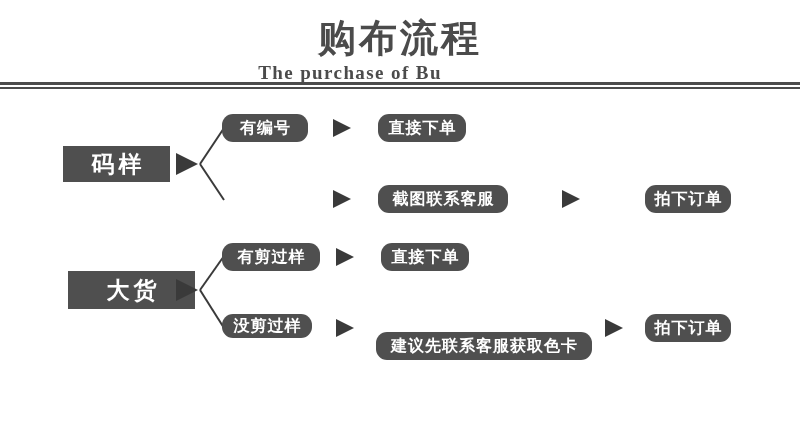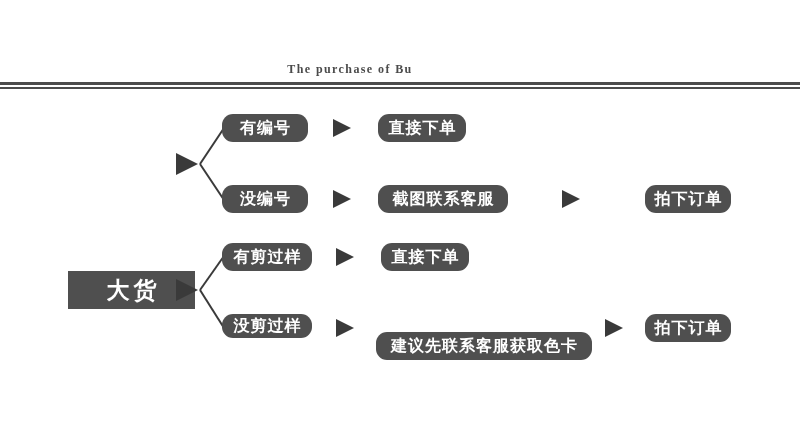--- a/index.html
+++ b/index.html
@@ -39,21 +39,21 @@
     letter-spacing: 3px;
     line-height: 44px;
   }
   .subtitle {
     position: absolute;
     left: 0;
     top: 62px;
     width: 700px;
     text-align: center;
     font-family: "Liberation Serif", "DejaVu Serif", serif;
-    font-size: 12px;
+    font-size: 19px;
     font-weight: bold;
     color: #4b4b4b;
     letter-spacing: 1.4px;
   }
   .rule-thick {
     position: absolute;
     left: 0;
     top: 82px;
     width: 800px;
     height: 3px;
@@ -117,59 +117,60 @@
     stroke: #3a3a3a;
     stroke-width: 2;
   }
 </style>
 </head>
 <body>
 
 <div id="page">
 
   <div class="header">
+    <div class="title">购布流程</div>
     <div class="subtitle">The purchase of Bu</div>
     <div class="rule-thick"></div>
     <div class="rule-thin"></div>
   </div>
 
+  <div class="box root" style="left:63px; top:146px; width:107px; height:36px;">码样</div>
 
   <div class="arrow" style="left:176px; top:153px;"></div>
 
   <svg class="branch-svg" style="left:200px; top:110px; width:26px; height:100px;" viewBox="0 0 26 100">
     <line x1="0" y1="54" x2="24" y2="18"></line>
     <line x1="0" y1="54" x2="24" y2="90"></line>
   </svg>
 
   <div class="box node" style="left:222px; top:114px; width:86px; height:28px;">有编号</div>
 
   <div class="arrow small" style="left:333px; top:119px;"></div>
 
   <div class="box node" style="left:378px; top:114px; width:88px; height:28px;">直接下单</div>
 
-  <div class="box node" style="left:222px; top:185px; width:86px; height:28px;">没编号</div>
 
   <div class="arrow small" style="left:333px; top:190px;"></div>
 
   <div class="box node" style="left:378px; top:185px; width:130px; height:28px;">截图联系客服</div>
 
   <div class="arrow small" style="left:562px; top:190px;"></div>
 
   <div class="box node" style="left:645px; top:185px; width:86px; height:28px;">拍下订单</div>
 
   <div class="box root" style="left:68px; top:271px; width:127px; height:38px;">大货</div>
 
   <div class="arrow" style="left:176px; top:279px;"></div>
 
   <svg class="branch-svg" style="left:200px; top:240px; width:26px; height:100px;" viewBox="0 0 26 100">
     <line x1="0" y1="50" x2="24" y2="16"></line>
     <line x1="0" y1="50" x2="24" y2="88"></line>
   </svg>
 
-  <div class="box node" style="left:222px; top:243px; width:90px; height:28px;">有剪过样</div>
+  <div class="box node" style="left:222px; top:243px; width:98px; height:28px;">有剪过样</div>
 
   <div class="arrow small" style="left:336px; top:248px;"></div>
 
   <div class="box node" style="left:381px; top:243px; width:88px; height:28px;">直接下单</div>
 
   <div class="box node" style="left:222px; top:314px; width:90px; height:24px;">没剪过样</div>
 
   <div class="arrow small" style="left:336px; top:319px;"></div>
 
   <div class="box node" style="left:376px; top:332px; width:216px; height:28px;">建议先联系客服获取色卡</div>

